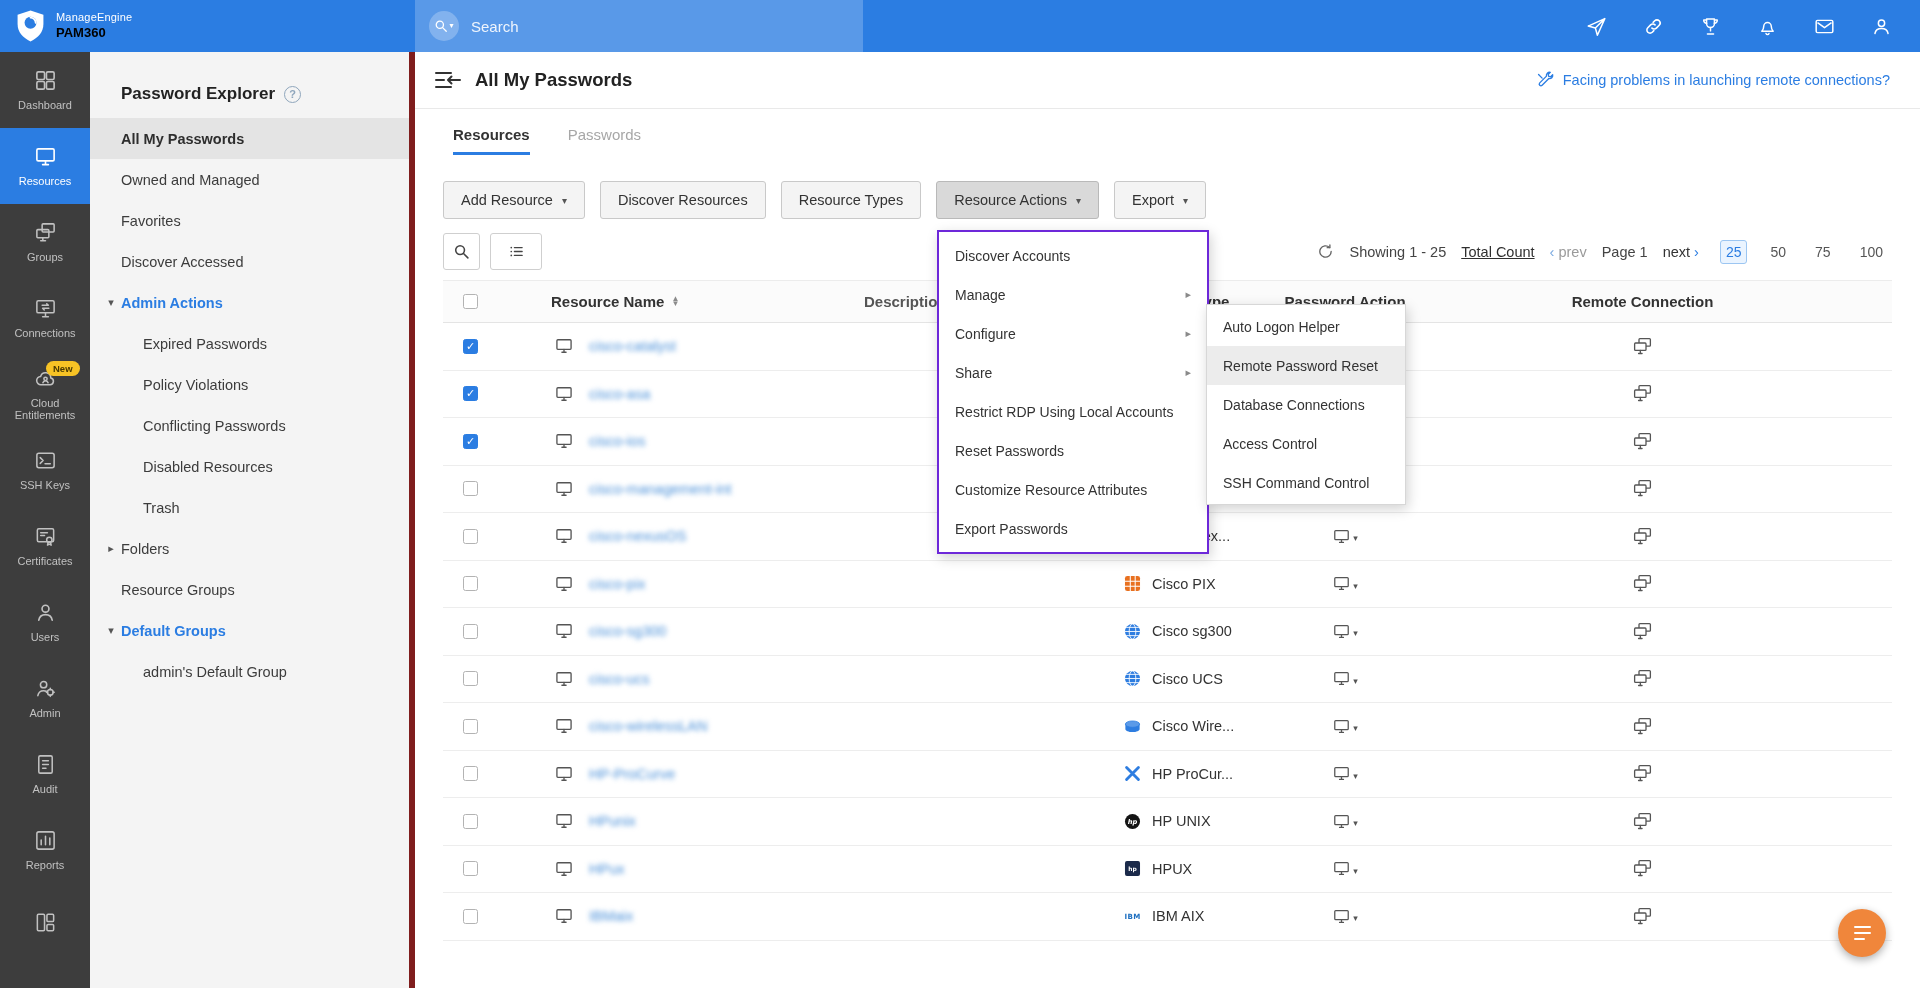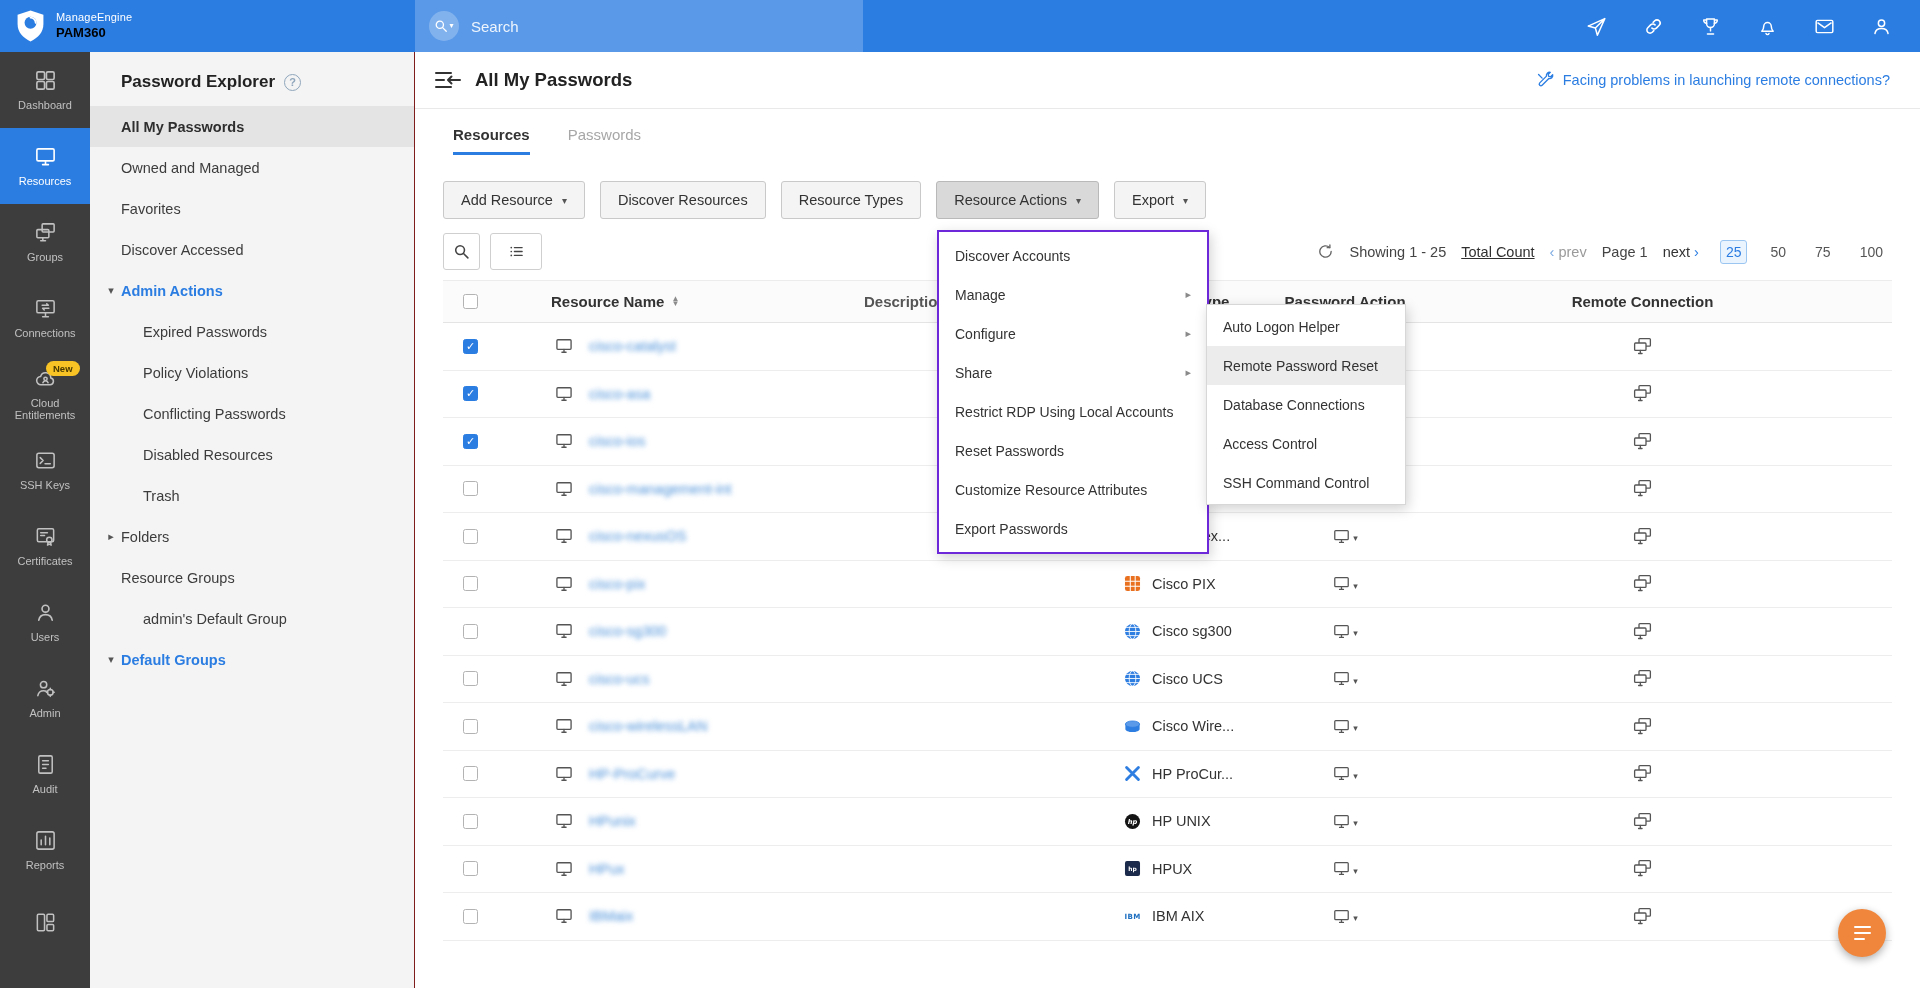--- a/index.html
+++ b/index.html
@@ -27,21 +27,21 @@
 
   
   .nav { width:90px; background:#3d3d3d; flex:none; display:flex; flex-direction:column; }
   .nav-item { height:76px; display:flex; flex-direction:column; align-items:center; justify-content:center; gap:7px; color:#c1c1c1; cursor:pointer; position:relative; }
   .nav-item.active { background:#2b7de2; color:#fff; }
   .nav-ico { width:23px; height:23px; }
   .nav-label { font-size:11px; line-height:12px; text-align:center; max-width:78px; }
   .nav-badge { position:absolute; top:5px; left:46px; background:#f7c325; color:#4a3a00; font-size:9.5px; font-weight:bold; padding:2px 7px; border-radius:9px; }
 
   
-  .explorer { width:325px; background:#f4f4f4; border-right:1px solid #7f1d1d; flex:none; padding-top:12px; }
+  .explorer { width:325px; background:#f4f4f4; border-right:6px solid #7f1d1d; flex:none; padding-top:24px; }
   .exp-title { display:flex; align-items:center; gap:9px; padding:8px 0 14px 31px; }
   .exp-title-text { font-size:17px; font-weight:bold; color:#222; }
   .help-circle { width:17px; height:17px; border:1.5px solid #8fa6bc; border-radius:50%; color:#8fa6bc; font-size:11px; font-weight:bold; display:flex; align-items:center; justify-content:center; cursor:pointer; }
   .exp-item { height:41px; display:flex; align-items:center; padding-left:31px; font-size:14.5px; color:#3c3c3c; cursor:pointer; position:relative; }
   .exp-item.sub { padding-left:53px; }
   .exp-item.selected { background:#e4e4e4; font-weight:bold; color:#2e2e2e; }
   .exp-item.accent { color:#2b7de2; font-weight:bold; }
   .tri { position:absolute; left:15px; font-size:11px; color:#555; width:12px; text-align:center; }
   .tri.expanded::after { content:"▾"; }
   .tri.collapsed::after { content:"▸"; }
@@ -481,27 +481,27 @@
       <span>Trash</span>
     </div>
         <div class="exp-item">
       <span class="tri collapsed"></span>
       <span>Folders</span>
     </div>
         <div class="exp-item">
 
       <span>Resource Groups</span>
     </div>
-        <div class="exp-item sub">
-
-      <span>admin's Default Group</span>
-    </div>
         <div class="exp-item accent">
       <span class="tri expanded"></span>
       <span>Default Groups</span>
+    </div>
+        <div class="exp-item sub">
+
+      <span>admin's Default Group</span>
     </div>
       </div>
   </aside>
 
   <main class="main">
 
     <div class="main-header">
       <svg class="collapse-ic">
           <use href="#i-collapse"></use>
         </svg>

